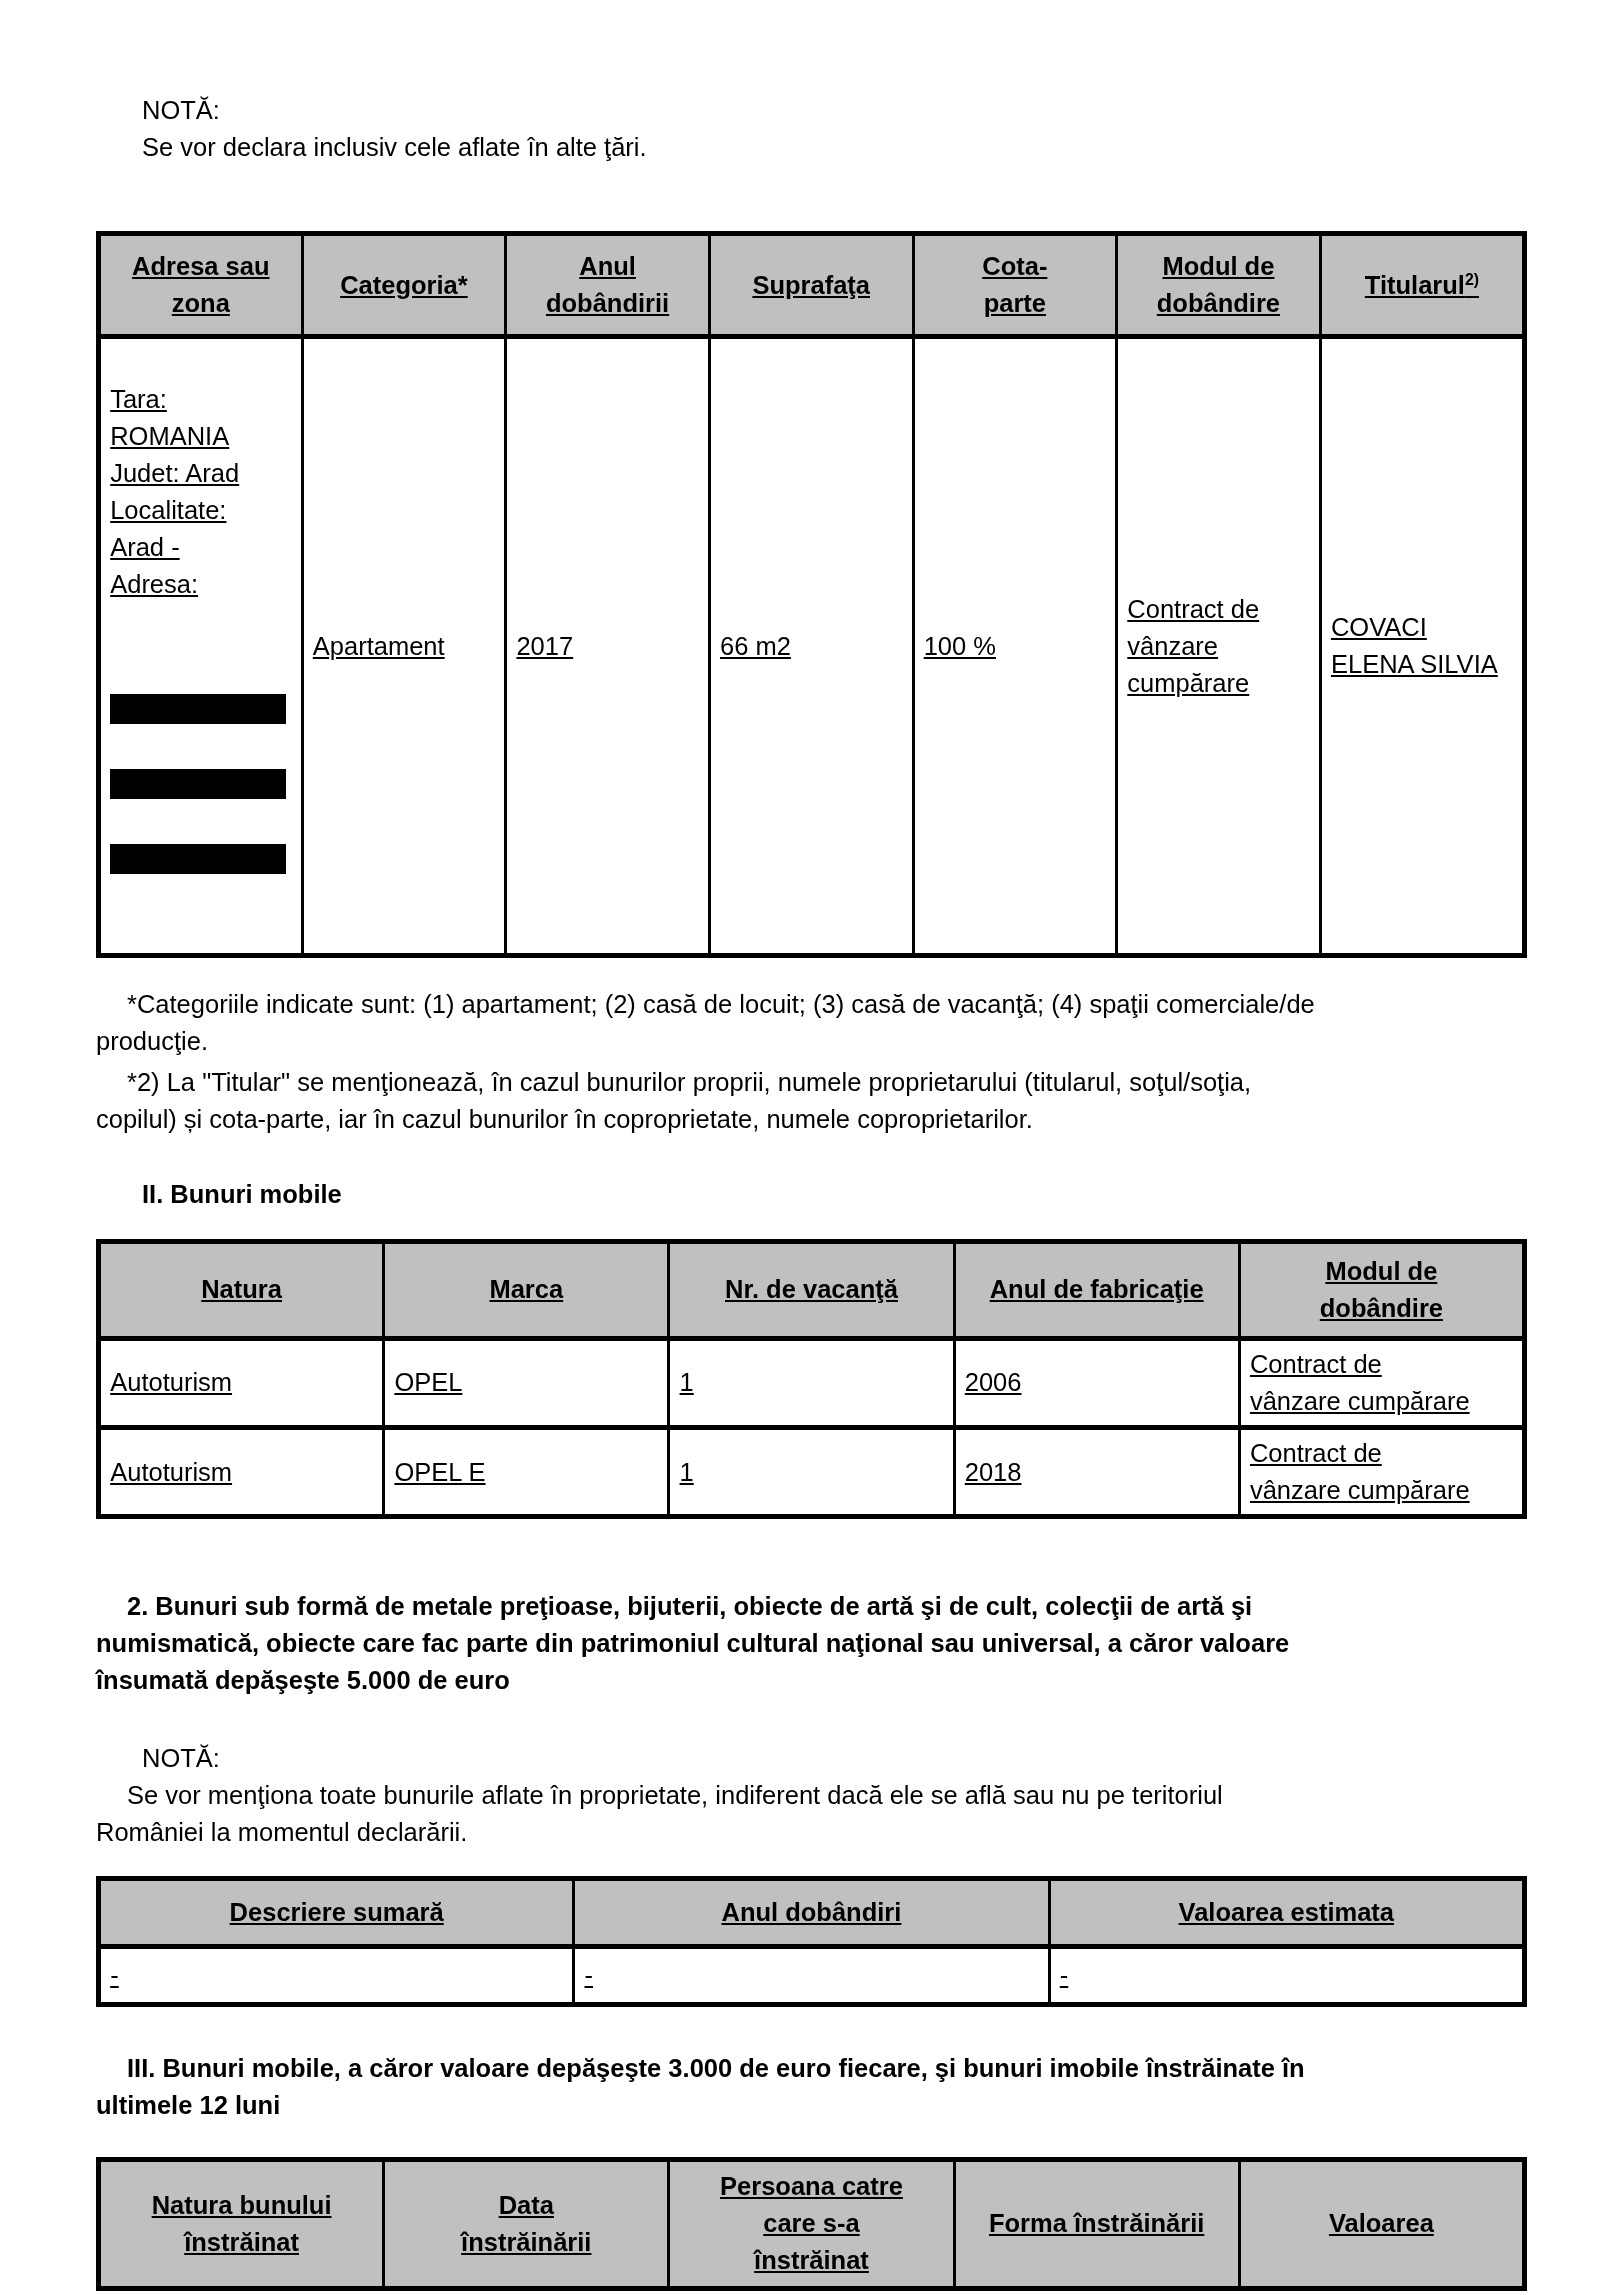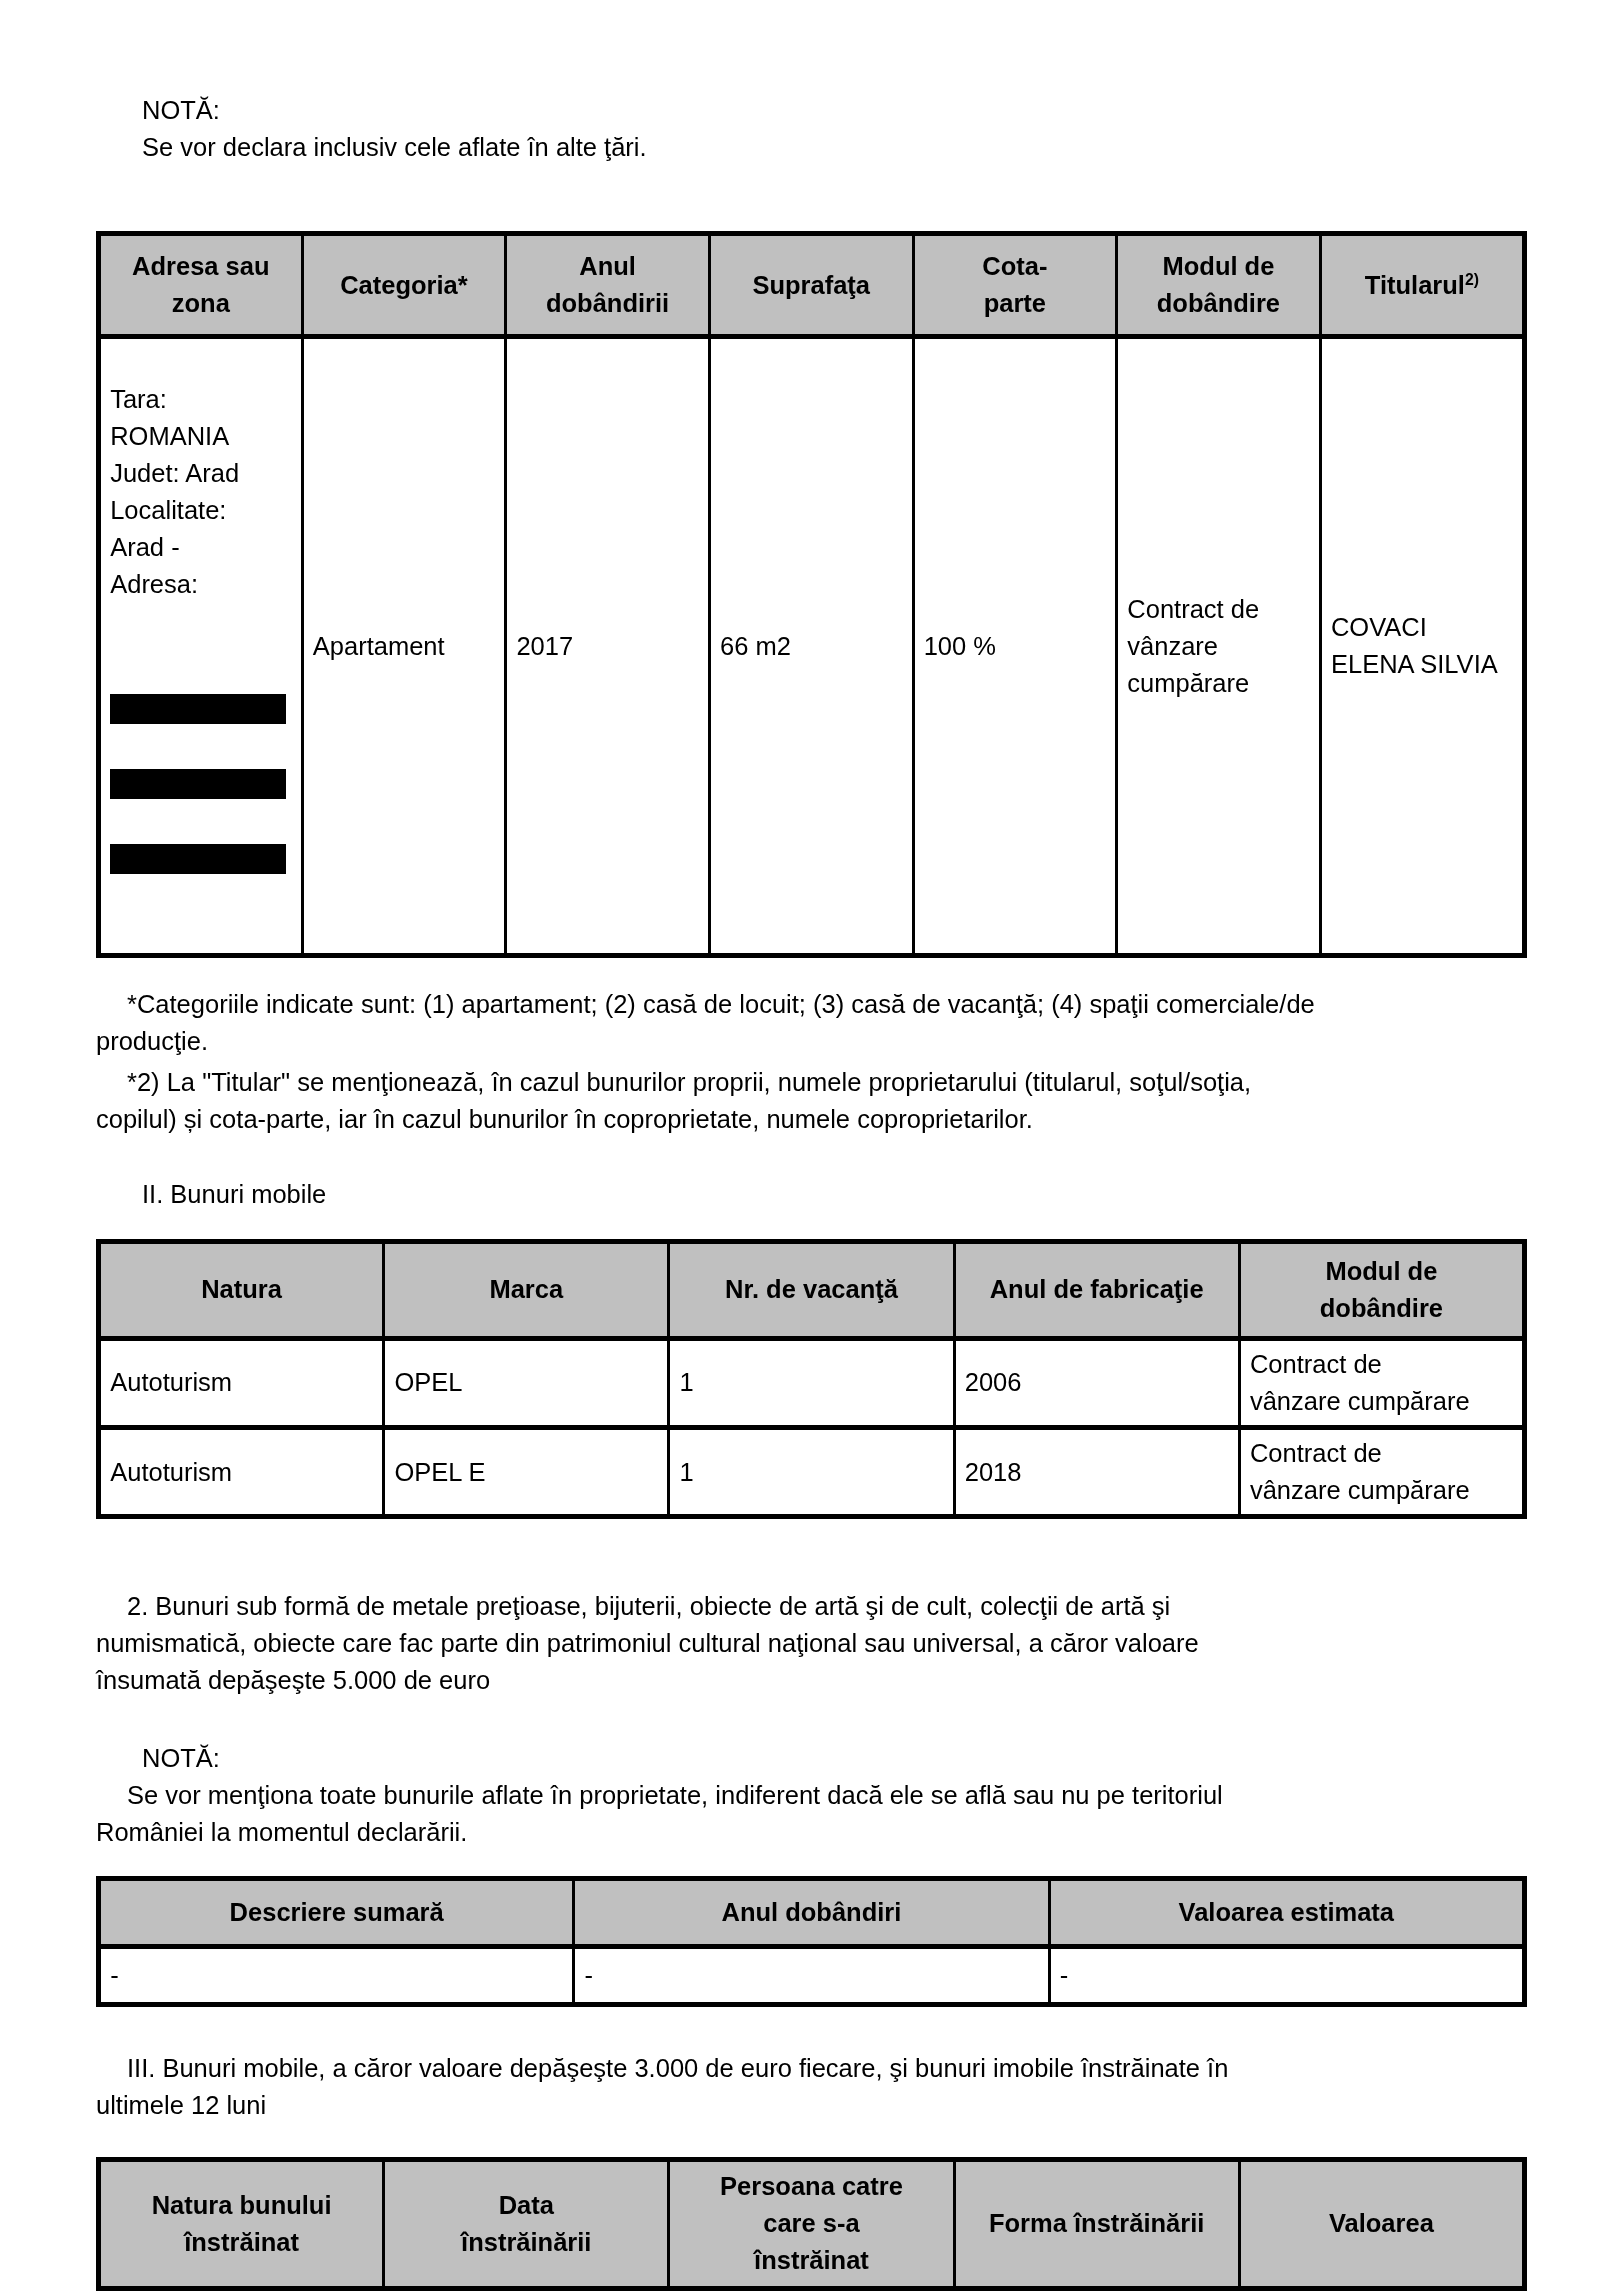--- a/index.html
+++ b/index.html
@@ -6,23 +6,23 @@
   body {
     width:1622px; height:2295px;
     background:#ffffff; color:#000000;
     font-family:"Liberation Sans","DejaVu Sans",sans-serif;
     font-size:25.5px; line-height:37px;
   }
   .content { width:1431px; margin-left:96px; }
   .pre { white-space:pre-line; }
   .ind { text-indent:31px; }
   .shift { margin-left:46px; }
-  .b { font-weight:normal; }
-
-  table { border-collapse:collapse; table-layout:fixed; width:100%; }
+  .b { font-weight:bold; }
+
+  table { border-collapse:collapse; table-layout:fixed; width:100%;text-decoration:underline; }
   th, td { border:3.3px solid #000000; }
   th {
     background:#c0c0c0; font-weight:bold; text-align:center;
     vertical-align:middle; padding:6.5px 7.9px;
     border-top-width:5.9px; border-bottom-width:5.9px;
     white-space:pre-line;
   }
   td {
     vertical-align:middle; text-align:left; padding:5.2px 9.2px;
     border-top-width:5.9px; border-bottom-width:5.9px;

